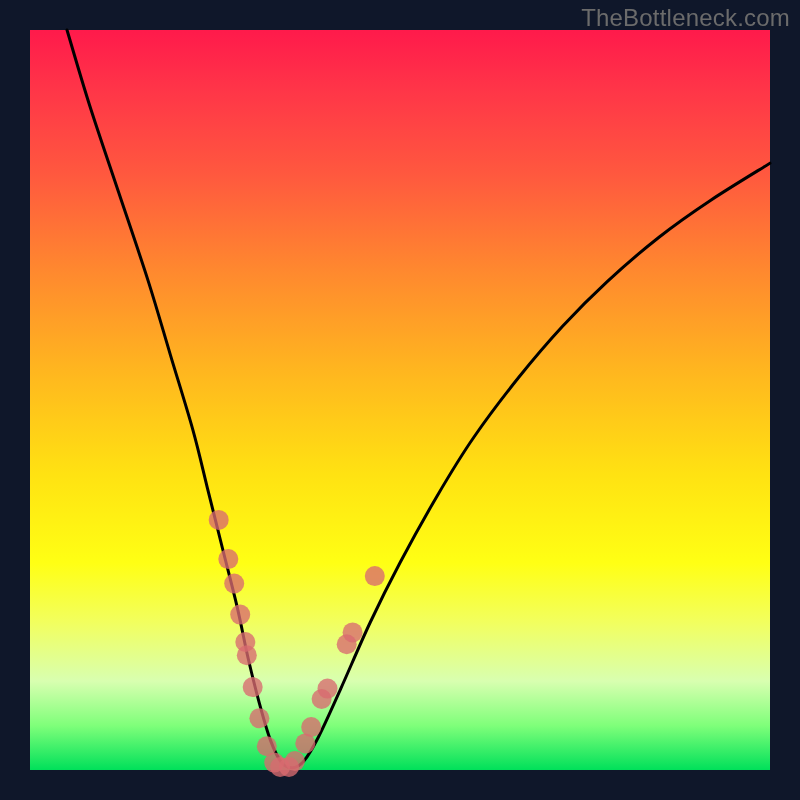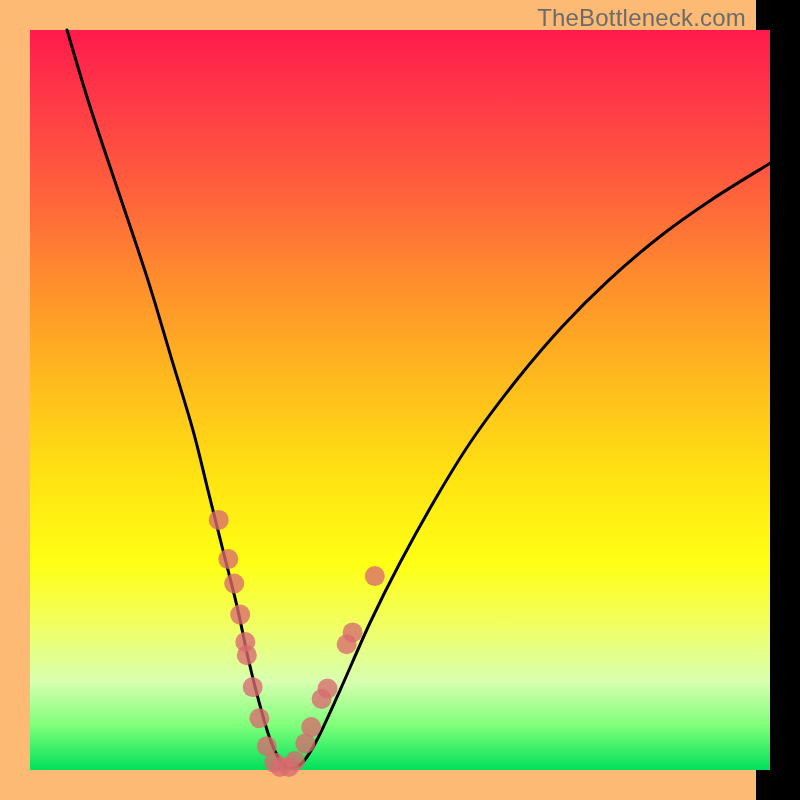--- a/index.html
+++ b/index.html
@@ -10,21 +10,22 @@
     background: #000;
     overflow: hidden;
     font-family: Arial, Helvetica, sans-serif;
   }
   .frame {
     position: absolute;
     left: 0;
     top: 0;
     width: 756px;
     height: 800px;
-    background: #fdba74;
+    background: #0f172a;
+    padding-left: 44px;
   }
   .plot {
     position: absolute;
     left: 30px;
     top: 30px;
     width: 740px;
     height: 740px;
     
     background: linear-gradient(to bottom,
       #ff1a4b 0%,

